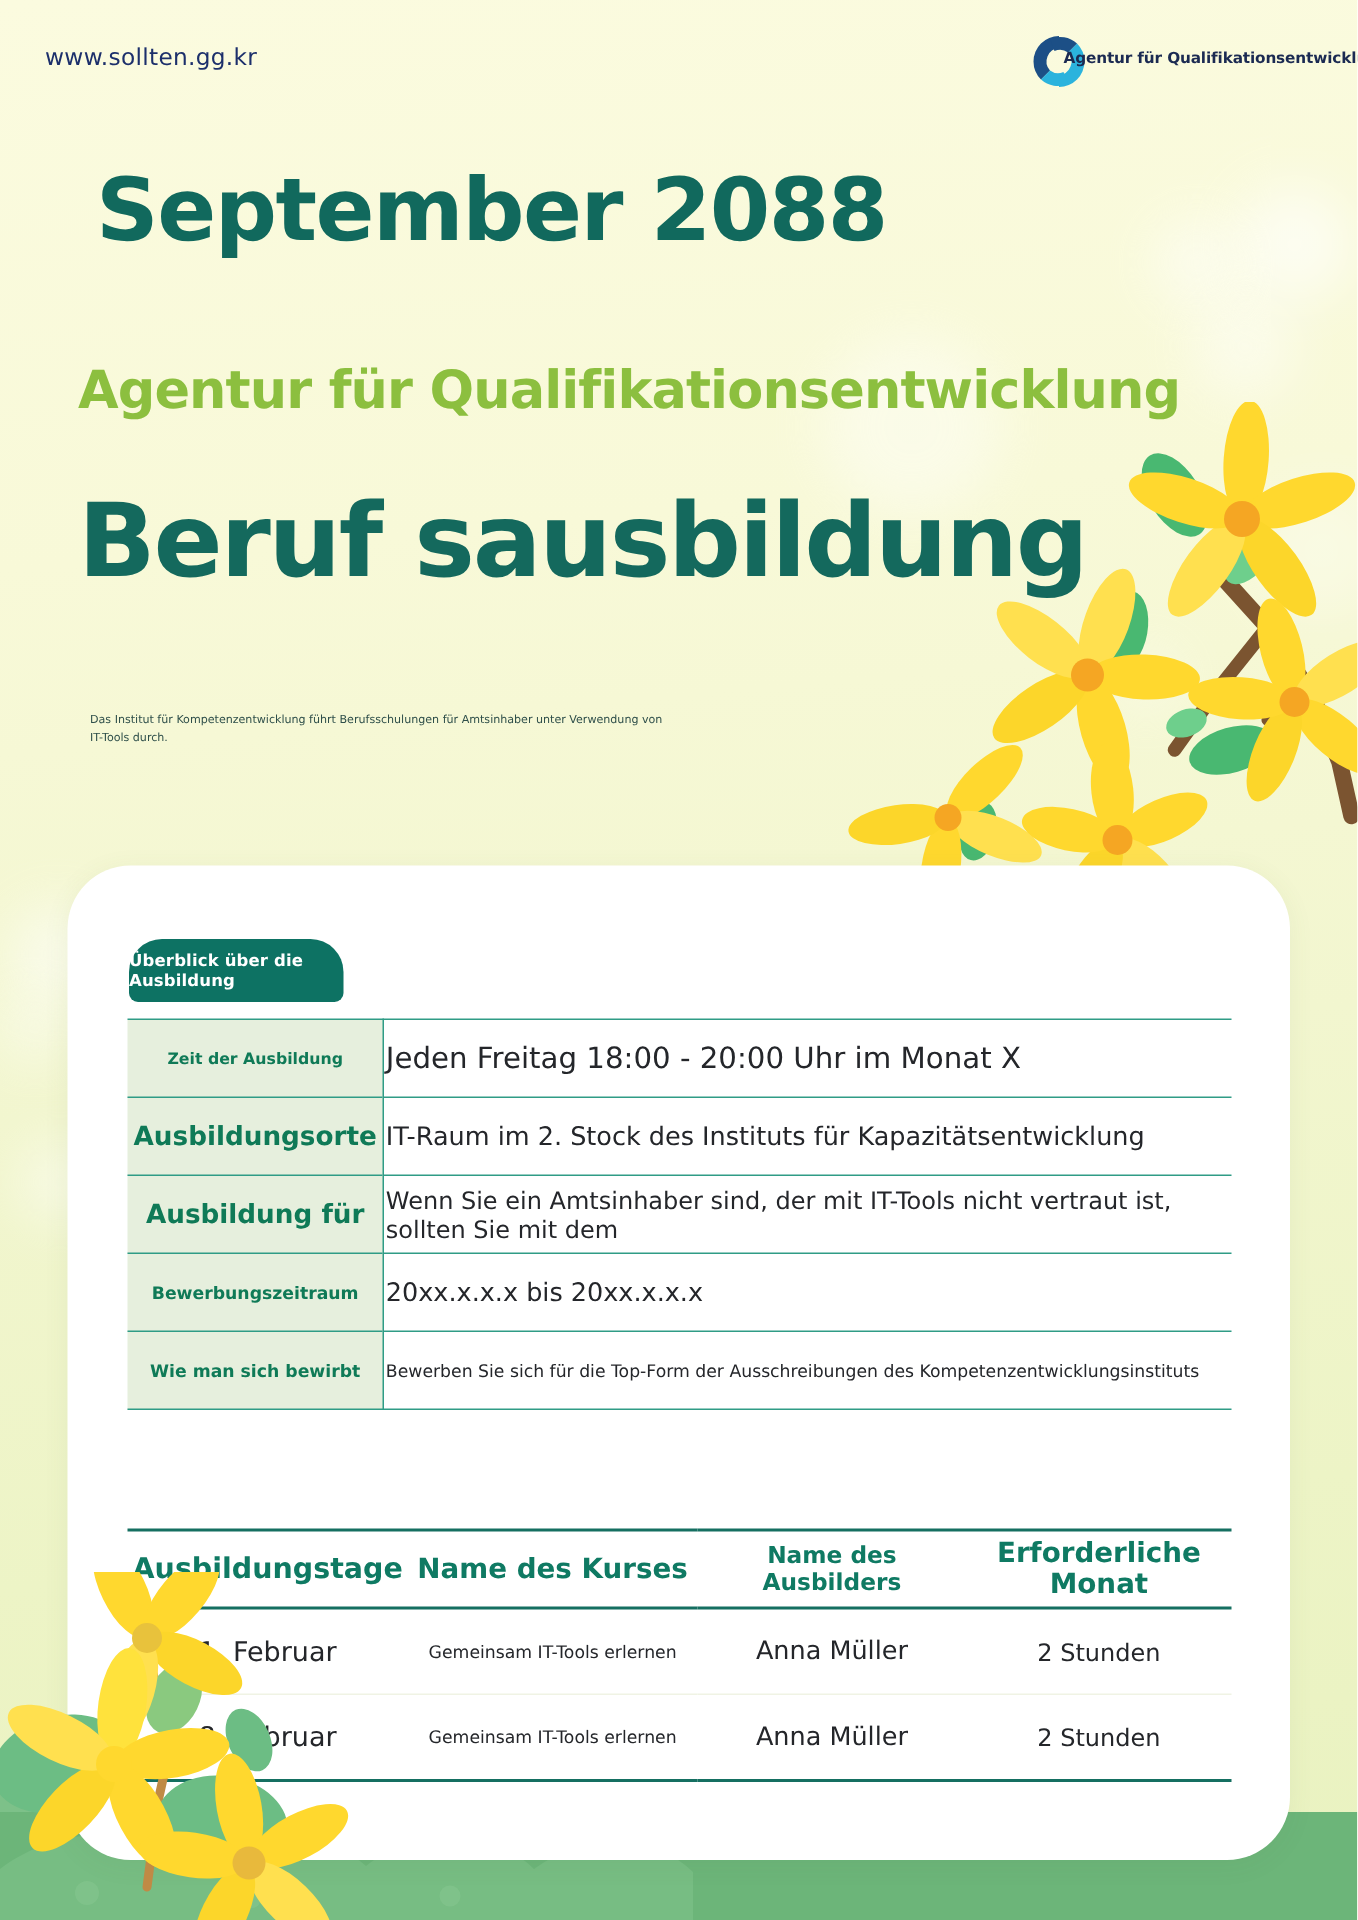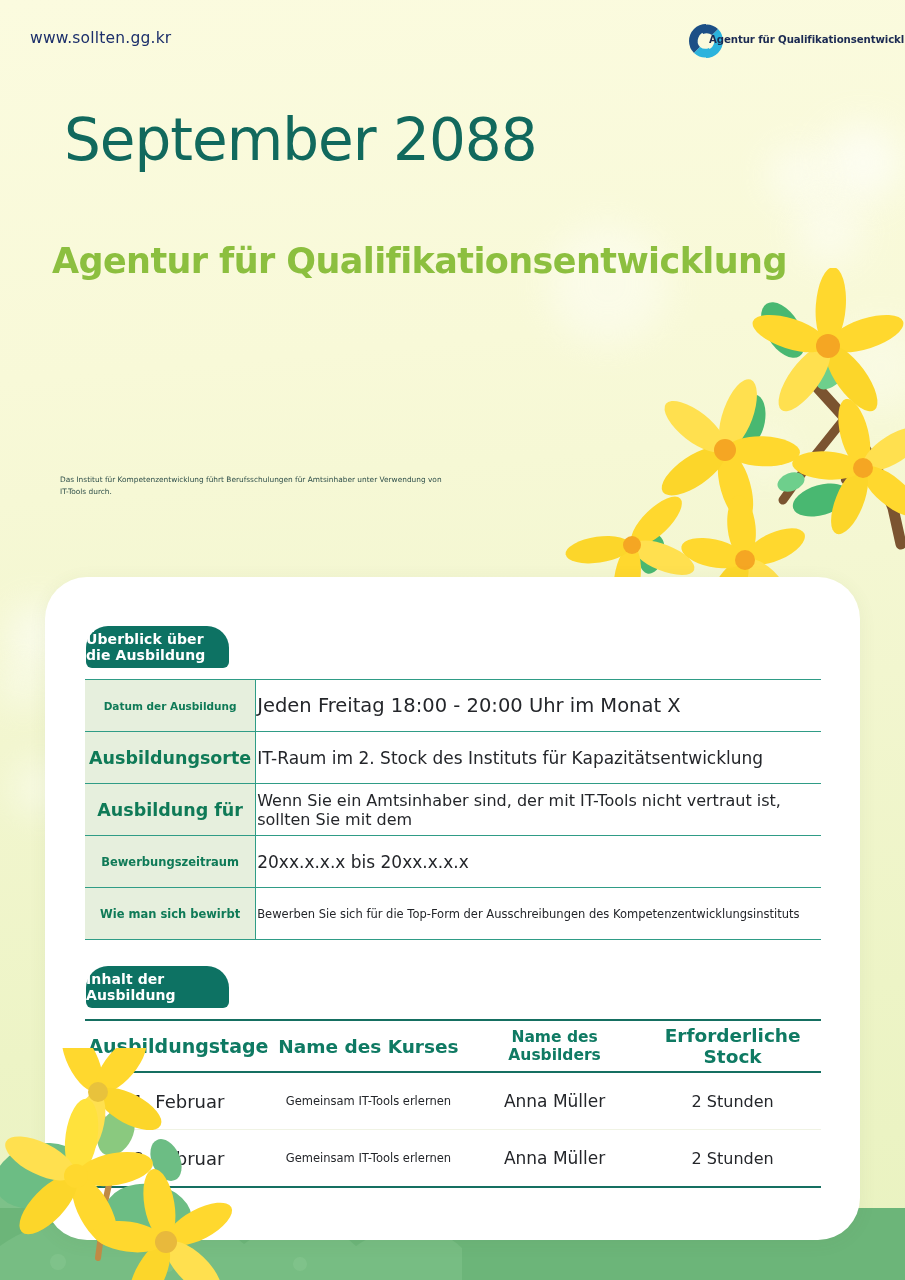--- a/index.html
+++ b/index.html
@@ -59,21 +59,21 @@
     white-space: nowrap;
     letter-spacing: -.1px;
     font-family: "DejaVu Sans", sans-serif;
   }
 
   
   .month-title {
     position: absolute;
     left: 64px; top: 106px;
     font-size: 58px;
-    font-weight: normal;
+    font-weight: bold;
     color: #11695d;
     letter-spacing: -1px;
     font-family: "DejaVu Sans", sans-serif;
   }
   .subtitle {
     position: absolute;
     left: 52px; top: 241px;
     font-size: 35px;
     font-weight: bold;
     color: #8cbf3f;
@@ -134,21 +134,21 @@
     border-radius: 42px;
     z-index: 6;
     box-shadow: 0 3px 18px rgba(90,120,70,.07);
   }
 
   
   .pill {
     position: absolute;
     background: #0d7263;
     color: #ffffff;
-    font-size: 14px;
+    font-size: 11px;
     font-weight: bold;
     letter-spacing: .1px;
     display: flex;
     align-items: center;
     justify-content: center;
     border-radius: 22px 22px 6px 6px;
     font-family: "DejaVu Sans", sans-serif;
   }
   .pill.overview { left: 41px; top: 49px; width: 143px; height: 42px; }
   .pill.content  { left: 41px; top: 389px; width: 143px; height: 42px; }
@@ -246,20 +246,21 @@
       <path d="M26 4 A17 17 0 0 0 9 21 A17 17 0 0 0 14 33 L20 27 A9 9 0 0 1 26 12 Z" fill="#1c4f86"></path>
       <path d="M26 38 A17 17 0 0 0 43 21 A17 17 0 0 0 38 9 L32 15 A9 9 0 0 1 26 30 Z" fill="#2bb3dd"></path>
       <path d="M14 33 A17 17 0 0 0 32 36 L29 28 A9 9 0 0 1 20 27 Z" fill="#2bb3dd"></path>
       <path d="M38 9 A17 17 0 0 0 20 6 L23 14 A9 9 0 0 1 32 15 Z" fill="#1c4f86"></path>
     </svg>
     <div class="logo-text">Agentur für Qualifikationsentwicklung</div>
   </div>
 
   <div class="month-title">September 2088</div>
   <div class="subtitle">Agentur für Qualifikationsentwicklung</div>
+  <div class="main-title">Beruf sausbildung</div>
   <div class="lead-text">Das Institut für Kompetenzentwicklung führt Berufsschulungen für Amtsinhaber unter Verwendung von IT-Tools durch.</div>
 
   <svg class="flowers-top" viewBox="0 0 370 320">
     <g stroke="none">
       <path d="M262 108 L300 150 L330 196 L348 240 L356 276" stroke="#7b5430" stroke-width="11" fill="none" stroke-linecap="round"></path>
       <path d="M300 150 L268 190 L238 232" stroke="#7b5430" stroke-width="9" fill="none" stroke-linecap="round"></path>
       <path d="M330 196 L300 212" stroke="#7b5430" stroke-width="8" fill="none" stroke-linecap="round"></path>
       <ellipse cx="238" cy="62" rx="17" ry="31" transform="rotate(-32 238 62)" fill="#49b871"></ellipse>
       <ellipse cx="206" cy="152" rx="14" ry="26" transform="rotate(10 206 152)" fill="#49b871"></ellipse>
       <ellipse cx="288" cy="103" rx="12" ry="22" transform="rotate(40 288 103)" fill="#6ecf8c"></ellipse>
@@ -354,21 +355,21 @@
     </g>
   </svg>
 
   <div class="card">
 
     <div class="pill overview">Überblick über die Ausbildung</div>
 
     <table class="overview-table">
       <tbody>
         <tr>
-          <td class="ov-label sz-xs">Datum der Ausbildung</td>
+          <td class="ov-label sz-xs">Zeit der Ausbildung</td>
           <td class="ov-value vsz-lg">Jeden Freitag 18:00 - 20:00 Uhr im Monat X</td>
         </tr>
         <tr>
           <td class="ov-label sz-lg">Ausbildungsorte</td>
           <td class="ov-value vsz-md">IT-Raum im 2. Stock des Instituts für Kapazitätsentwicklung</td>
         </tr>
         <tr>
           <td class="ov-label sz-lg">Ausbildung für</td>
           <td class="ov-value vsz-sm">Wenn Sie ein Amtsinhaber sind, der mit IT-Tools nicht vertraut ist, sollten Sie mit dem</td>
         </tr>
@@ -376,29 +377,28 @@
           <td class="ov-label sz-sm">Bewerbungszeitraum</td>
           <td class="ov-value vsz-md">20xx.x.x.x bis 20xx.x.x.x</td>
         </tr>
         <tr>
           <td class="ov-label sz-sm">Wie man sich bewirbt</td>
           <td class="ov-value vsz-xs">Bewerben Sie sich für die Top-Form der Ausschreibungen des Kompetenzentwicklungsinstituts</td>
         </tr>
       </tbody>
     </table>
 
-    <div class="pill content">Inhalt der Ausbildung</div>
 
     <table class="schedule-table">
       <thead>
         <tr>
           <th class="col-day th-day">Ausbildungstage</th>
           <th class="col-course th-course">Name des Kurses</th>
           <th class="col-trainer th-trainer">Name des Ausbilders</th>
-          <th class="col-time th-time">Erforderliche Stock</th>
+          <th class="col-time th-time">Erforderliche Monat</th>
         </tr>
       </thead>
       <tbody>
         <tr>
           <td class="td-day">1. Februar</td>
           <td class="td-course">Gemeinsam IT-Tools erlernen</td>
           <td class="td-trainer">Anna Müller</td>
           <td class="td-time">2 Stunden</td>
         </tr>
         <tr>

